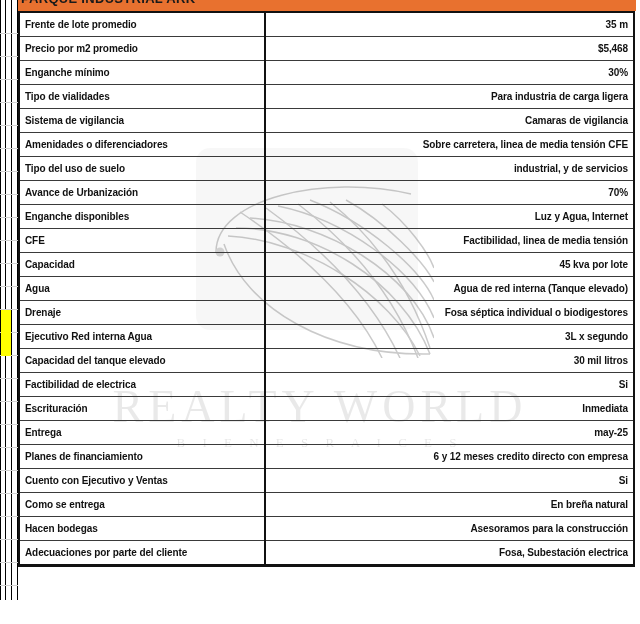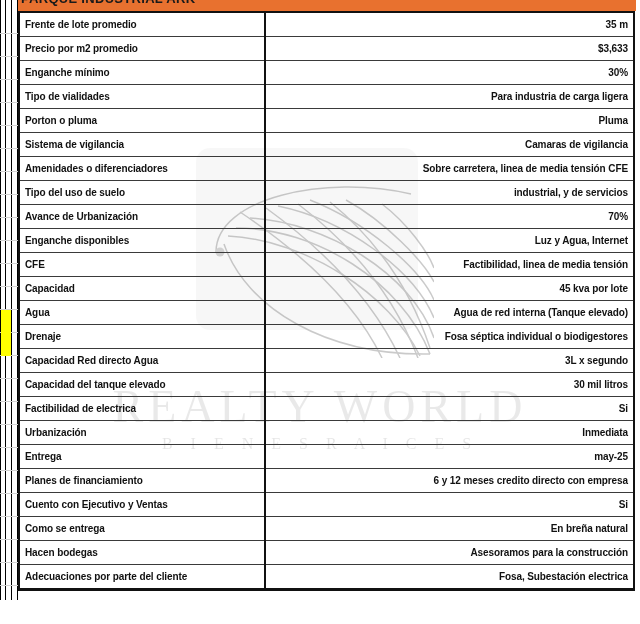--- a/index.html
+++ b/index.html
@@ -53,21 +53,21 @@
     font-weight: 400;
     line-height: 1;
   }
   .wm-sub {
     position: absolute;
     left: 0;
     top: 436px;
     width: 640px;
     text-align: center;
     font-family: "Liberation Serif", serif;
-    font-size: 16px;
+    font-size: 13px;
     letter-spacing: 7px;
     color: rgba(0,0,0,0.10);
     line-height: 1;
   }
 
   
   #left-strip {
     position: absolute;
     left: 0; top: 0;
     width: 18px;
@@ -230,35 +230,31 @@
 </div>
 
 <table id="spec-table">
   <tbody id="spec-body">
       <tr>
         <td class="label-cell">Frente de lote promedio</td>
         <td class="value-cell">35 m</td>
       </tr>
       <tr>
         <td class="label-cell">Precio por m2 promedio</td>
-        <td class="value-cell">$3,633</td>
+        <td class="value-cell">$5,468</td>
       </tr>
       <tr>
         <td class="label-cell">Enganche mínimo</td>
         <td class="value-cell">30%</td>
       </tr>
       <tr>
         <td class="label-cell">Tipo de vialidades</td>
         <td class="value-cell">Para industria de carga ligera</td>
       </tr>
       <tr>
-        <td class="label-cell">Porton o pluma</td>
-        <td class="value-cell">Pluma</td>
-      </tr>
-      <tr>
         <td class="label-cell">Sistema de vigilancia</td>
         <td class="value-cell">Camaras de vigilancia</td>
       </tr>
       <tr>
         <td class="label-cell">Amenidades o diferenciadores</td>
         <td class="value-cell">Sobre carretera, linea de media tensión CFE</td>
       </tr>
       <tr>
         <td class="label-cell">Tipo del uso de suelo</td>
         <td class="value-cell">industrial, y  de servicios</td>
@@ -281,33 +277,33 @@
       </tr>
       <tr>
         <td class="label-cell">Agua</td>
         <td class="value-cell">Agua de red interna (Tanque elevado)</td>
       </tr>
       <tr>
         <td class="label-cell">Drenaje</td>
         <td class="value-cell">Fosa séptica individual o biodigestores</td>
       </tr>
       <tr>
-        <td class="label-cell">Capacidad Red directo Agua</td>
+        <td class="label-cell">Ejecutivo Red interna Agua</td>
         <td class="value-cell">3L x segundo</td>
       </tr>
       <tr>
         <td class="label-cell">Capacidad del tanque elevado</td>
         <td class="value-cell">30 mil litros</td>
       </tr>
       <tr>
         <td class="label-cell">Factibilidad de electrica</td>
         <td class="value-cell">Si</td>
       </tr>
       <tr>
-        <td class="label-cell">Urbanización</td>
+        <td class="label-cell">Escrituración</td>
         <td class="value-cell">Inmediata</td>
       </tr>
       <tr>
         <td class="label-cell">Entrega</td>
         <td class="value-cell">may-25</td>
       </tr>
       <tr>
         <td class="label-cell">Planes de financiamiento</td>
         <td class="value-cell">6 y 12 meses credito directo con empresa</td>
       </tr>

